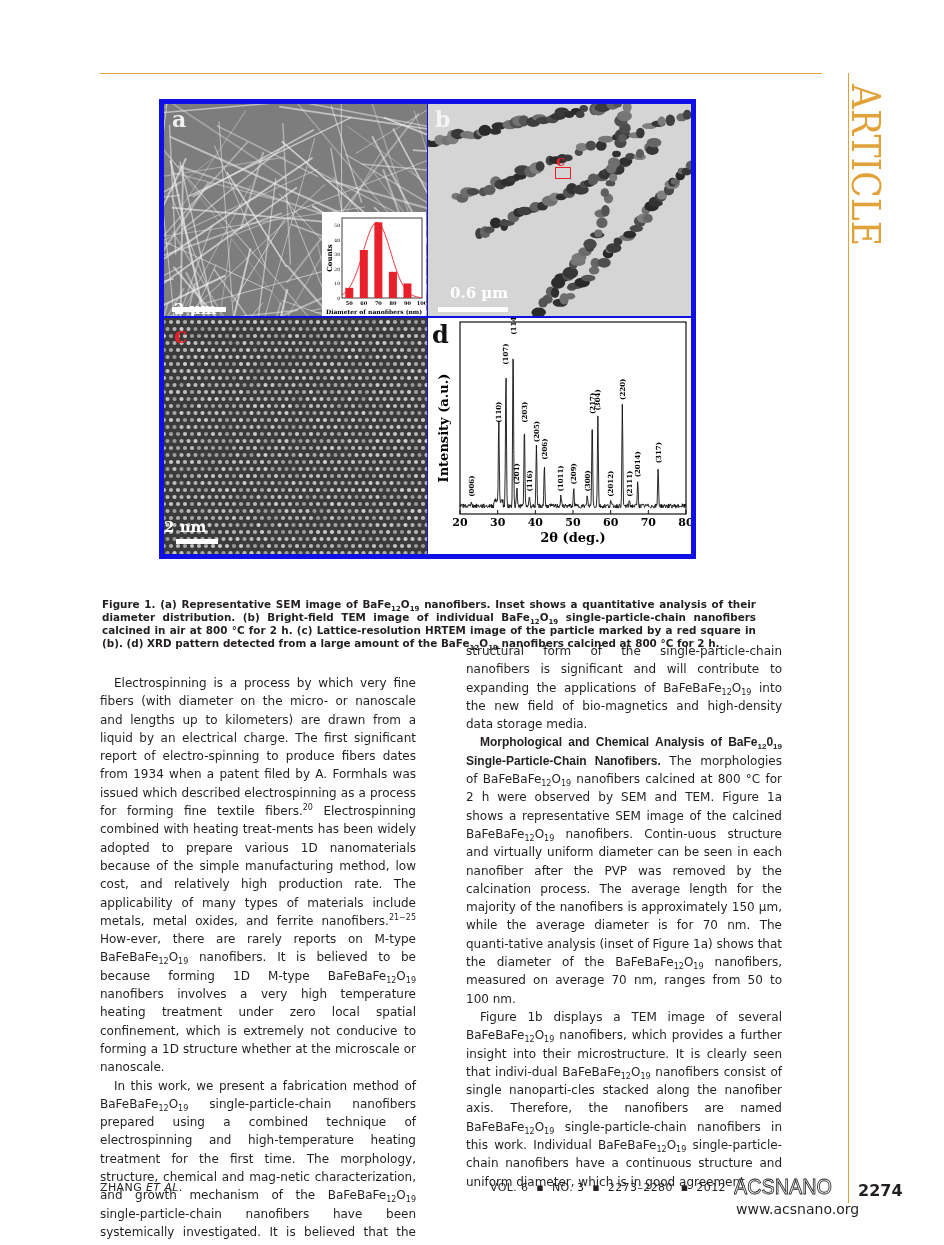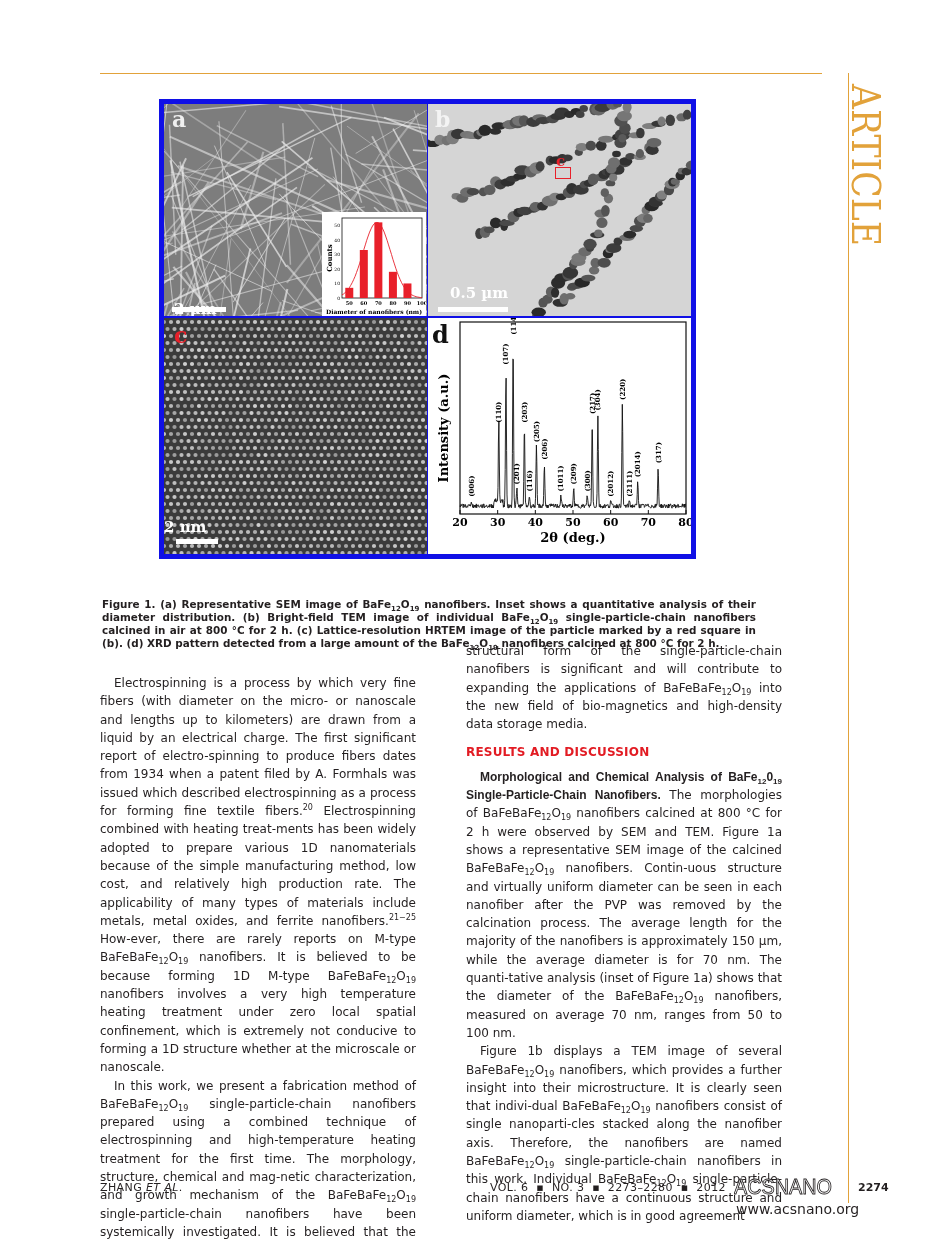--- a/index.html
+++ b/index.html
@@ -29,21 +29,21 @@
   .col p { margin:0; }
   .col .indent { text-indent:14px; }
   .col sub, .col sup { font-size:8px; line-height:0; }
   .section-head { color:#e21b23; font-weight:bold; font-size:12px; margin:10px 0 6px 0 !important; letter-spacing:0.2px; }
   .run-head { font-weight:bold; font-family:"Liberation Sans Narrow","Liberation Sans", sans-serif; }
 
   .footer-left { position:absolute; left:100px; top:1181px; font-size:11px; color:#231f20; letter-spacing:0.4px; }
   .footer-mid { position:absolute; left:490px; top:1181px; font-size:11px; color:#231f20; letter-spacing:0.4px; }
   .footer-logo { position:absolute; left:734px; top:1175px; width:100px; height:22px; }
   .footer-url { position:absolute; left:736px; top:1201px; font-size:14px; color:#231f20; }
-  .footer-page { position:absolute; left:858px; top:1181px; font-size:11px; font-weight:bold; color:#231f20; }
+  .footer-page { position:absolute; left:858px; top:1181px; font-size:16px; font-weight:bold; color:#231f20; }
 </style>
 </head>
 <body>
 
 <div class="top-rule"></div>
 <div class="side-rule"></div>
 <div class="article-tag">
   <svg viewBox="0 0 50 170">
     <text x="0" y="0" transform="translate(14,4) rotate(90)" font-family="DejaVu Serif, serif" font-size="40" fill="#e2a23a" textLength="162" lengthAdjust="spacingAndGlyphs">ARTICLE</text>
   </svg>
@@ -394,21 +394,21 @@
         <ellipse cx="244.4418518518519" cy="78.09200102880652" rx="4.232767489711934" ry="4.361779835390946" fill="rgb(51,51,51)"></ellipse>
         <ellipse cx="247.3164248971194" cy="77.71589506172833" rx="4.606310013717421" ry="3.1010416666666667" fill="rgb(103,103,103)"></ellipse>
         <ellipse cx="252.2450102880659" cy="71.70861625514397" rx="4.756601508916324" ry="4.496939300411523" fill="rgb(41,41,41)"></ellipse>
         <ellipse cx="253.9127932098766" cy="66.97757201646083" rx="4.2515432098765435" ry="3.3365097736625513" fill="rgb(103,103,103)"></ellipse>
         <ellipse cx="258.7827366255145" cy="67.54128086419746" rx="5.177554869684499" ry="3.962345679012346" fill="rgb(53,53,53)"></ellipse>
         <ellipse cx="263.76224794238686" cy="61.196039094650125" rx="5.917352537722908" ry="4.6059284979423865" fill="rgb(91,91,91)"></ellipse>
       </svg>
     <span class="panel-letter" style="left:7px;top:2px;color:#f4f4f4;">b</span>
     <span style="position:absolute;left:128px;top:48px;font-family:'DejaVu Serif',serif;font-weight:bold;font-size:15px;color:#e8202a;">c</span>
     <div style="position:absolute;left:127px;top:63px;width:14px;height:10px;border:1px solid #e8202a;"></div>
-    <span class="scale-label" style="left:22px;top:180px;">0.5 µm</span>
+    <span class="scale-label" style="left:22px;top:180px;">0.6 µm</span>
     <div class="scale-bar" style="left:10px;top:203px;width:70px;"></div>
   </div>
 
   <div class="panel panel-c">
     <svg id="lattice-svg" viewBox="0 0 263 236">
         <circle cx="0" cy="4" r="2.1" fill="rgba(225,225,225,0.5937409979423869)"></circle>
         <circle cx="7" cy="4" r="2.1" fill="rgba(225,225,225,0.7589842678326475)"></circle>
         <circle cx="14" cy="4" r="2.1" fill="rgba(225,225,225,0.8366375171467764)"></circle>
         <circle cx="21" cy="4" r="2.1" fill="rgba(225,225,225,0.6895093878600823)"></circle>
         <circle cx="28" cy="4" r="2.1" fill="rgba(225,225,225,0.7507788923182441)"></circle>
@@ -1754,21 +1754,20 @@
   <span>(a) Representative SEM image of BaFe</span><sub>12</sub><span>O</span><sub>19</sub><span> nanofibers. Inset shows a quantitative analysis of their diameter distribution. (b) Bright-field TEM image of individual BaFe</span><sub>12</sub><span>O</span><sub>19</sub><span> single-particle-chain nanofibers calcined in air at 800 °C for 2 h. (c) Lattice-resolution HRTEM image of the particle marked by a red square in (b). (d) XRD pattern detected from a large amount of the BaFe</span><sub>12</sub><span>O</span><sub>19</sub><span> nanofibers calcined at 800 °C for 2 h.</span>
 </div>
 
 <div class="col col-left">
   <p class="indent"><span>Electrospinning is a process by which very fine fibers (with diameter on the micro- or nanoscale and lengths up to kilometers) are drawn from a liquid by an electrical charge. The first significant report of electro-spinning to produce fibers dates from 1934 when a patent filed by A. Formhals was issued which described electrospinning as a process for forming fine textile fibers.</span><sup>20</sup><span> Electrospinning combined with heating treat-ments has been widely adopted to prepare various 1D nanomaterials because of the simple manufacturing method, low cost, and relatively high production rate. The applicability of many types of materials include metals, metal oxides, and ferrite nanofibers.</span><sup>21−25</sup><span> How-ever, there are rarely reports on M-type BaFe</span><span class="f"><span>BaFe</span><sub>12</sub><span>O</span><sub>19</sub></span><span> nanofibers. It is believed to be because forming 1D M-type BaFe</span><span class="f"><span>BaFe</span><sub>12</sub><span>O</span><sub>19</sub></span><span> nanofibers involves a very high temperature heating treatment under zero local spatial confinement, which is extremely not conducive to forming a 1D structure whether at the microscale or nanoscale.</span></p>
   <p class="indent"><span>In this work, we present a fabrication method of BaFe</span><span class="f"><span>BaFe</span><sub>12</sub><span>O</span><sub>19</sub></span><span> single-particle-chain nanofibers prepared using a combined technique of electrospinning and high-temperature heating treatment for the first time. The morphology, structure, chemical and mag-netic characterization, and growth mechanism of the BaFe</span><span class="f"><span>BaFe</span><sub>12</sub><span>O</span><sub>19</sub></span><span> single-particle-chain nanofibers have been systemically investigated. It is believed that the new</span></p>
 </div>
 
 <div class="col col-right">
   <p><span>structural form of the single-particle-chain nanofibers is significant and will contribute to expanding the applications of BaFe</span><span class="f"><span>BaFe</span><sub>12</sub><span>O</span><sub>19</sub></span><span> into the new field of bio-magnetics and high-density data storage media.</span></p>
-  <p class="section-head">RESULTS AND DISCUSSION</p>
   <p class="indent"><span class="run-head"><span>Morphological and Chemical Analysis of BaFe</span><sub>12</sub><span>0</span><sub>19</sub><span> Single-Particle-Chain Nanofibers.</span></span><span> The morphologies of BaFe</span><span class="f"><span>BaFe</span><sub>12</sub><span>O</span><sub>19</sub></span><span> nanofibers calcined at 800 °C for 2 h were observed by SEM and TEM. Figure 1a shows a representative SEM image of the calcined BaFe</span><span class="f"><span>BaFe</span><sub>12</sub><span>O</span><sub>19</sub></span><span> nanofibers. Contin-uous structure and virtually uniform diameter can be seen in each nanofiber after the PVP was removed by the calcination process. The average length for the majority of the nanofibers is approximately 150 μm, while the average diameter is for 70 nm. The quanti-tative analysis (inset of Figure 1a) shows that the diameter of the BaFe</span><span class="f"><span>BaFe</span><sub>12</sub><span>O</span><sub>19</sub></span><span> nanofibers, measured on average 70 nm, ranges from 50 to 100 nm.</span></p>
   <p class="indent"><span>Figure 1b displays a TEM image of several BaFe</span><span class="f"><span>BaFe</span><sub>12</sub><span>O</span><sub>19</sub></span><span> nanofibers, which provides a further insight into their microstructure. It is clearly seen that indivi-dual BaFe</span><span class="f"><span>BaFe</span><sub>12</sub><span>O</span><sub>19</sub></span><span> nanofibers consist of single nanoparti-cles stacked along the nanofiber axis. Therefore, the nanofibers are named BaFe</span><span class="f"><span>BaFe</span><sub>12</sub><span>O</span><sub>19</sub></span><span> single-particle-chain nanofibers in this work. Individual BaFe</span><span class="f"><span>BaFe</span><sub>12</sub><span>O</span><sub>19</sub></span><span> single-particle-chain nanofibers have a continuous structure and uniform diameter, which is in good agreement</span></p>
 </div>
 
 <div class="footer-left"><span>ZHANG </span><i>ET AL</i><span>.</span></div>
 <div class="footer-mid" style="white-space:pre;">VOL. 6  ▪  NO. 3  ▪  2273–2280  ▪  2012</div>
 <div class="footer-logo">
   <svg viewBox="0 0 100 22" width="100" height="22">
     <text x="0" y="19" font-family="Liberation Sans, sans-serif" font-size="22" fill="#fff" stroke="#231f20" stroke-width="0.9" textLength="98" lengthAdjust="spacingAndGlyphs">ACSNANO</text>
   </svg>

